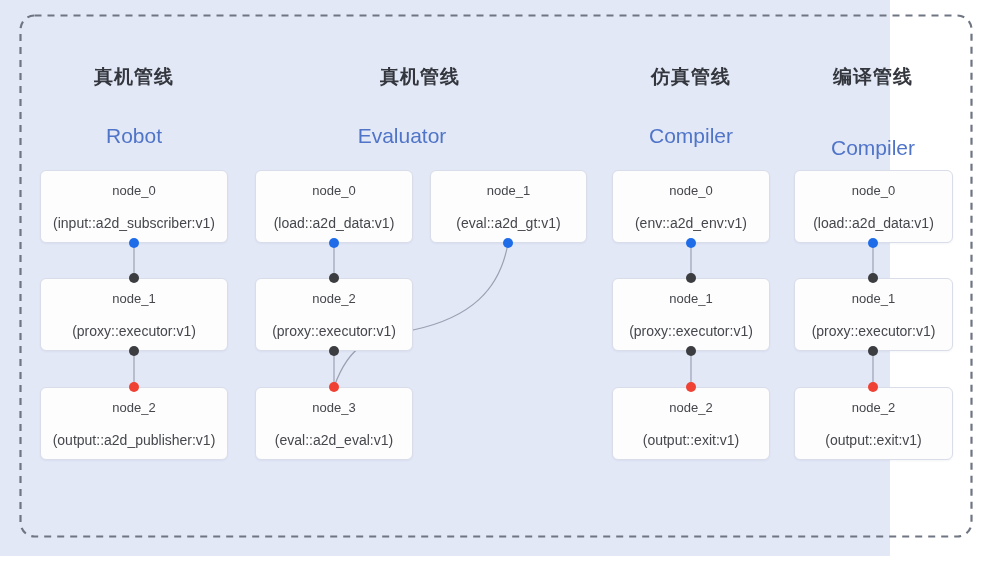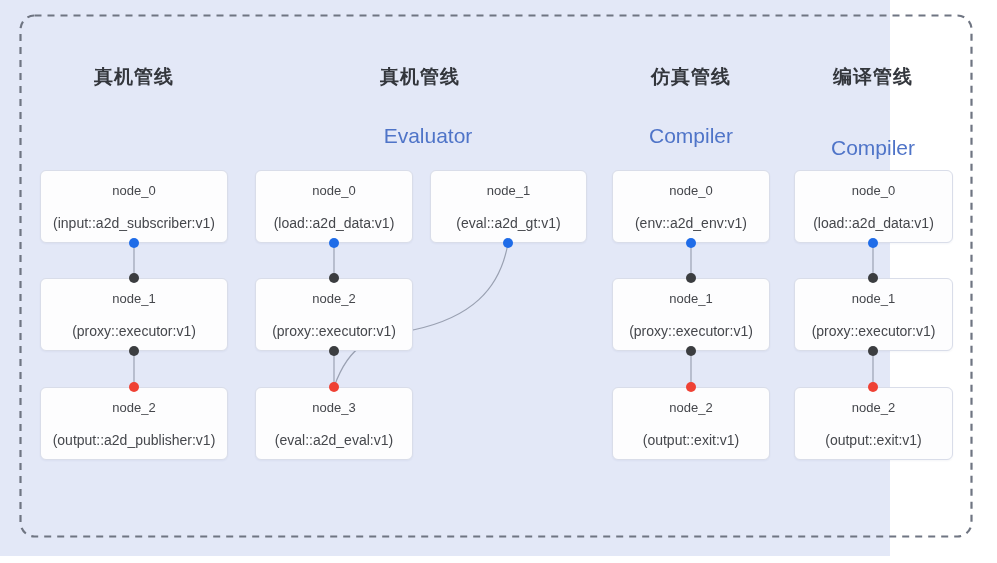--- a/index.html
+++ b/index.html
@@ -64,23 +64,24 @@
     <path d="M 508 243 C 500 290 470 318 413 330 C 370 338 350 342 334 387" fill="none" stroke="#9aa1b2" stroke-width="1.2"></path>
 
     <line x1="691" y1="243" x2="691" y2="278" stroke="#9aa1b2" stroke-width="1.2"></line>
     <line x1="691" y1="351" x2="691" y2="387" stroke="#9aa1b2" stroke-width="1.2"></line>
 
     <line x1="873" y1="243" x2="873" y2="278" stroke="#9aa1b2" stroke-width="1.2"></line>
     <line x1="873" y1="351" x2="873" y2="387" stroke="#9aa1b2" stroke-width="1.2"></line>
   </svg>
 
   <div class="pipeline-title-cn" style="left:24px;top:64px;">真机管线</div>
+  <div class="pipeline-title-en" style="left:24px;top:124px;">Robot</div>
 
   <div class="pipeline-title-cn" style="left:310px;top:64px;">真机管线</div>
-  <div class="pipeline-title-en" style="left:318px;top:124px;">Evaluator</div>
+  <div class="pipeline-title-en" style="left:292px;top:124px;">Evaluator</div>
 
   <div class="pipeline-title-cn" style="left:581px;top:64px;">仿真管线</div>
   <div class="pipeline-title-en" style="left:581px;top:124px;">Compiler</div>
 
   <div class="pipeline-title-cn" style="left:763px;top:64px;">编译管线</div>
   <div class="pipeline-title-en" style="left:763px;top:136px;">Compiler</div>
 
   <div class="node-card" style="left:40px;top:170px;width:188px;">
     <div class="node-name">node_0</div>
     <div class="node-type">(input::a2d_subscriber:v1)</div>

